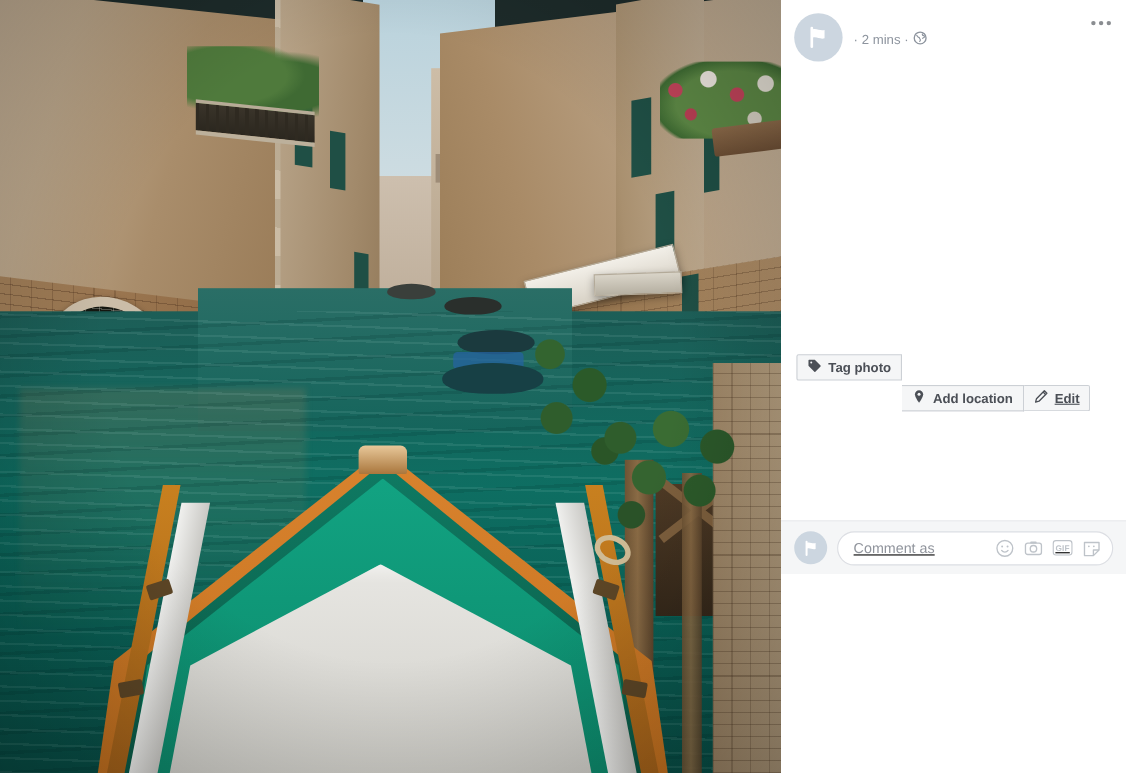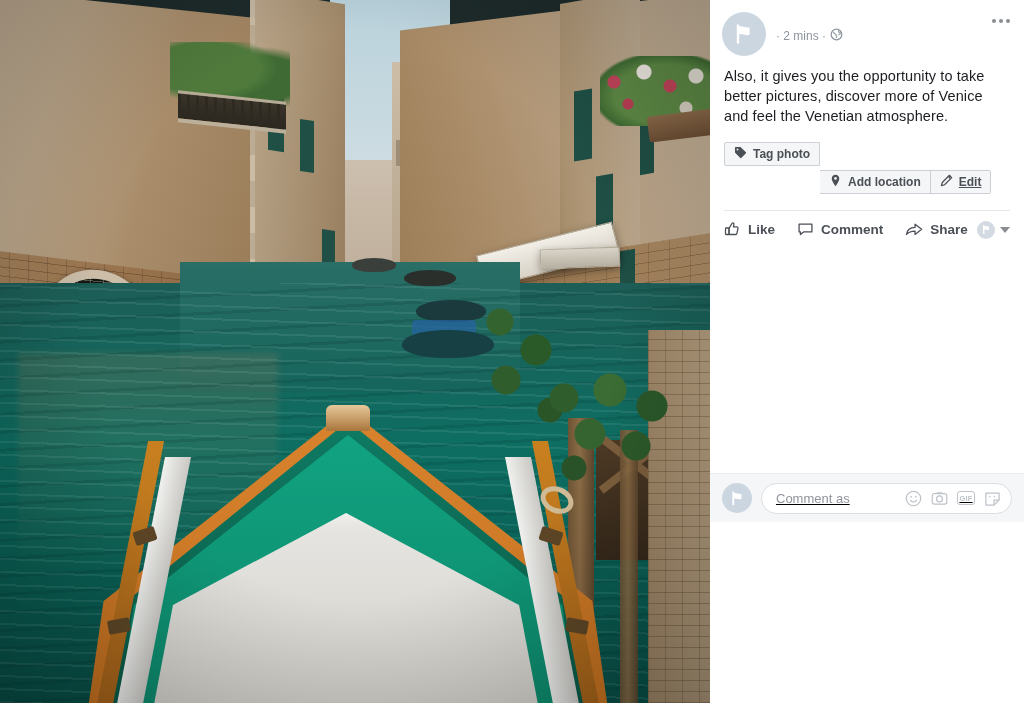--- a/index.html
+++ b/index.html
@@ -302,21 +302,21 @@
   }
   .vignette{
     position:absolute; inset:0;
     background:radial-gradient(ellipse at 50% 45%, rgba(0,0,0,0) 52%, rgba(0,0,0,.28) 100%);
     pointer-events:none;
   }
 
   
   .post-pane{
     width:314px; height:678px; background:#ffffff; position:relative;
-    display:flex; flex-direction:column;
+    display:flex; flex-direction:column;justify-content:space-between;
   }
   .post-header{ display:flex; align-items:flex-start; padding:12px 14px 4px 12px; position:relative; }
   .avatar{
     width:44px; height:44px; border-radius:50%; background:#ccd6e0;
     display:flex; align-items:center; justify-content:center; flex:0 0 auto;
   }
   .avatar.small{ width:30px; height:30px; }
   .avatar.tiny{ width:18px; height:18px; background:#d3dae2; }
   .meta{ padding:16px 0 0 10px; font-size:12px; color:#8d949e; display:flex; align-items:center; gap:4px; }
   .more-btn{
@@ -486,21 +486,20 @@
         </span>
       </div>
       <div class="more-btn">
         <i></i>
         <i></i>
         <i></i>
       </div>
     </div>
 
     <div class="post-body">
-      <p class="para">Also, it gives you the opportunity to take better pictures, discover more of Venice and feel the Venetian atmosphere.</p>
     </div>
 
     <div class="btn-row">
       <button class="group-btn">
         <span>
           <svg width="13" height="13" viewBox="0 0 16 16" aria-hidden="true">
             <path d="M1.2 7.8V1.9c0-.4.3-.7.7-.7h5.9c.2 0 .4.1.5.2l6.4 6.4c.3.3.3.8 0 1.1l-5.8 5.8c-.3.3-.8.3-1.1 0L1.4 8.3a.7.7 0 0 1-.2-.5z" fill="#4b4f56"></path>
             <circle cx="4.3" cy="4.3" r="1.1" fill="#f5f6f7"></circle>
           </svg>
         </span>

